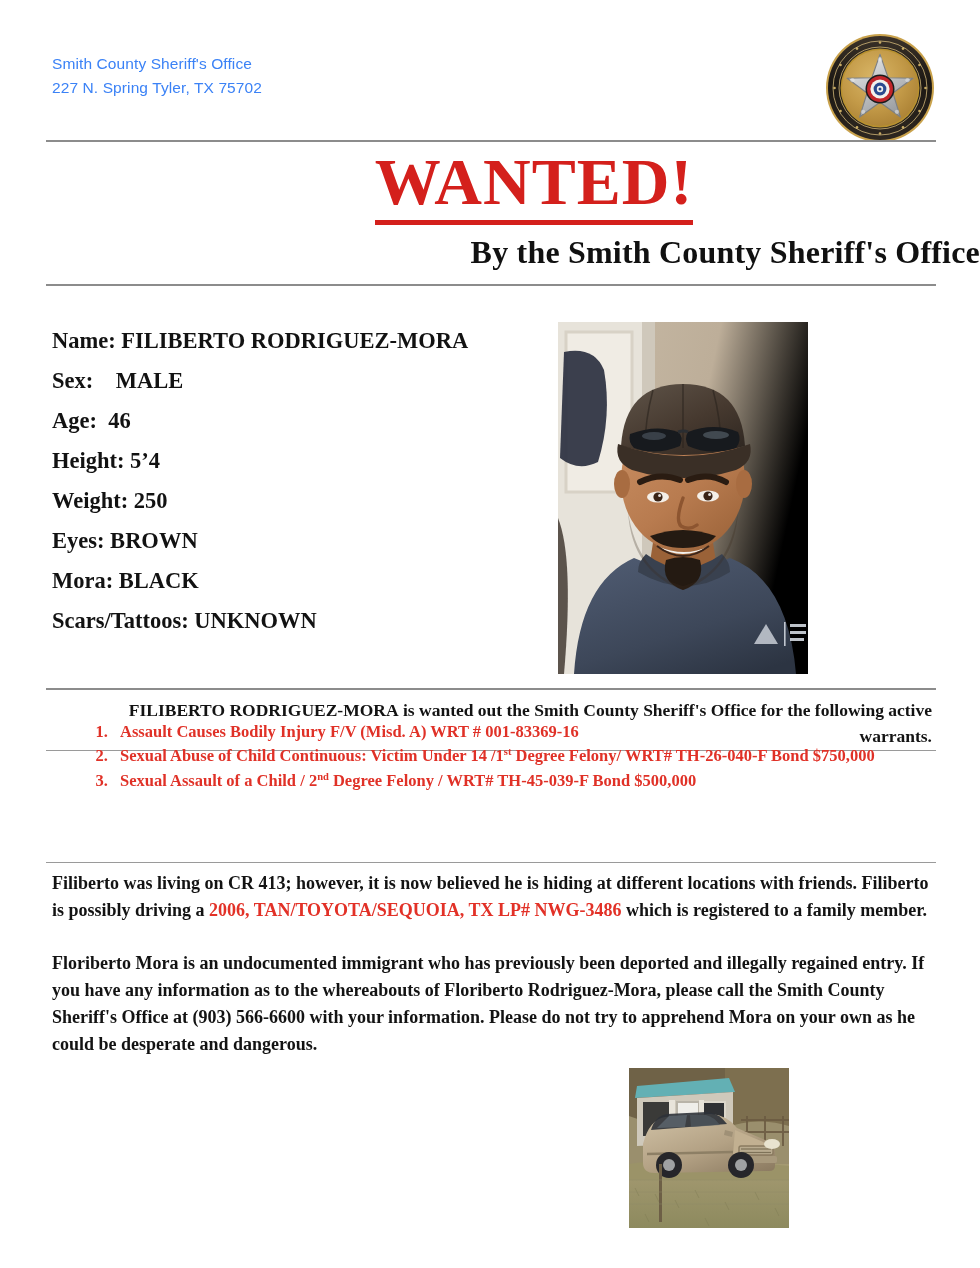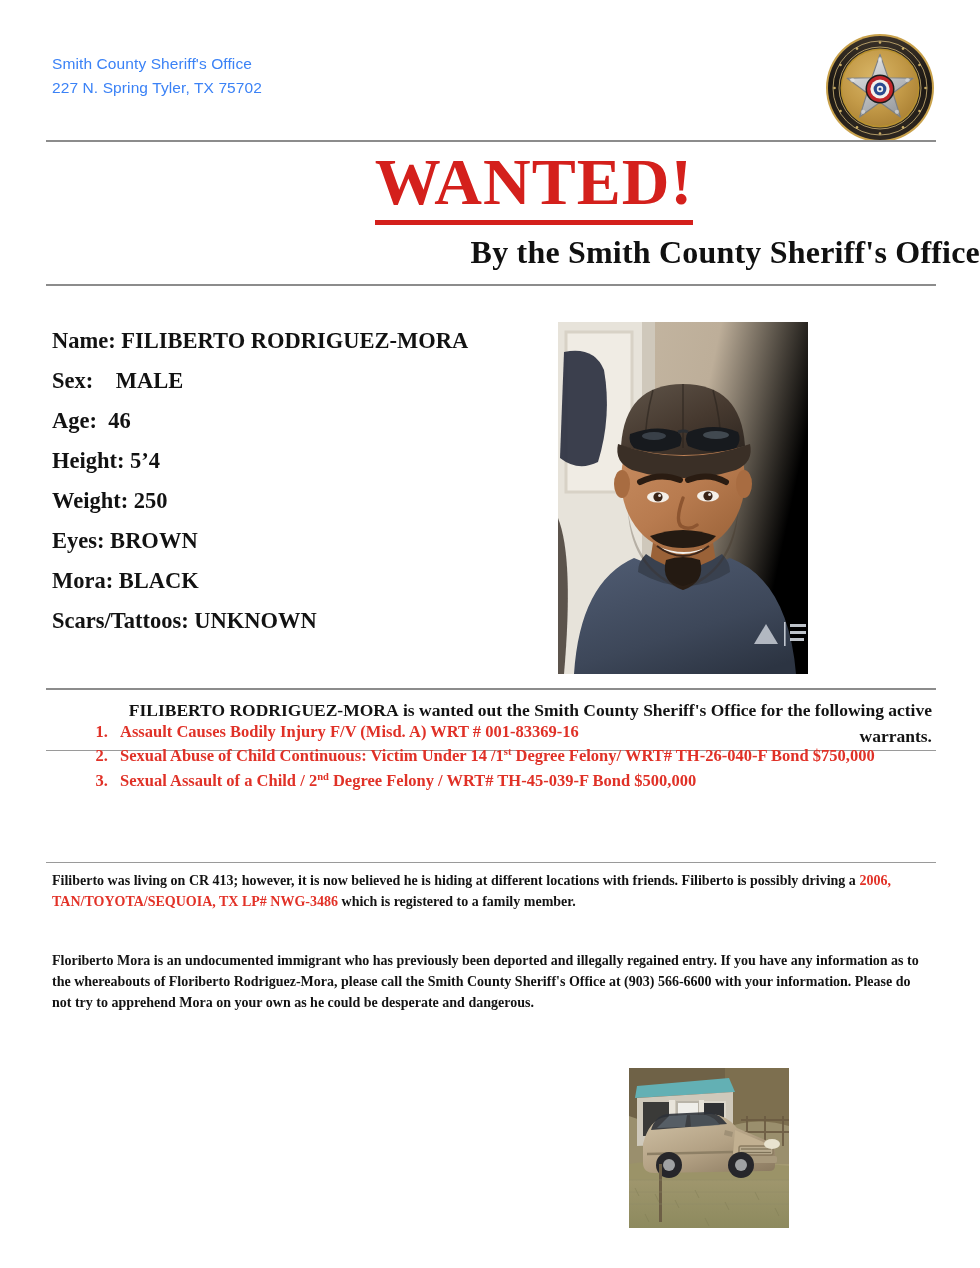--- a/index.html
+++ b/index.html
@@ -155,21 +155,21 @@
     padding-left: 8px;
     margin-bottom: 1px;
   }
   .warrant-list li sup { font-size: 10.5px; vertical-align: super; }
 
   
   .para {
     position: absolute;
     left: 52px;
     right: 48px;
-    font-size: 14px;
+    font-size: 18px;
     line-height: 1.5;
     color: #131313;
     font-weight: 600;
   }
   .para .red {
     color: #e23127;
     font-weight: 700;
   }
   #para-location { top: 870px; }
   #para-contact  { top: 950px; }

